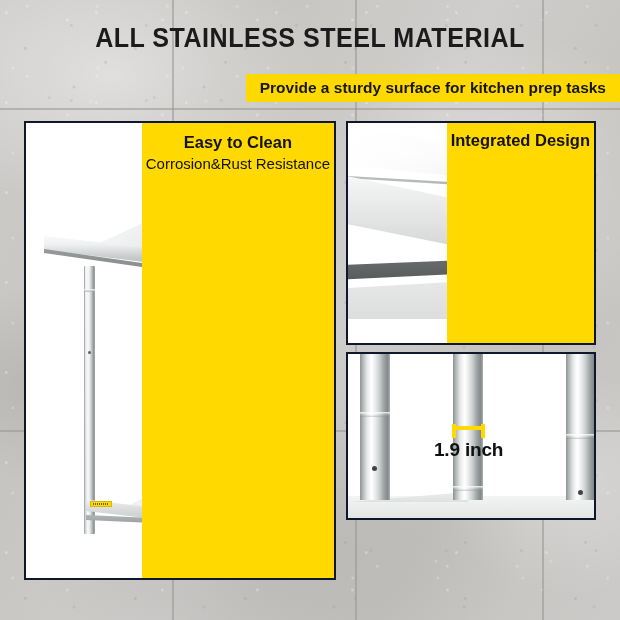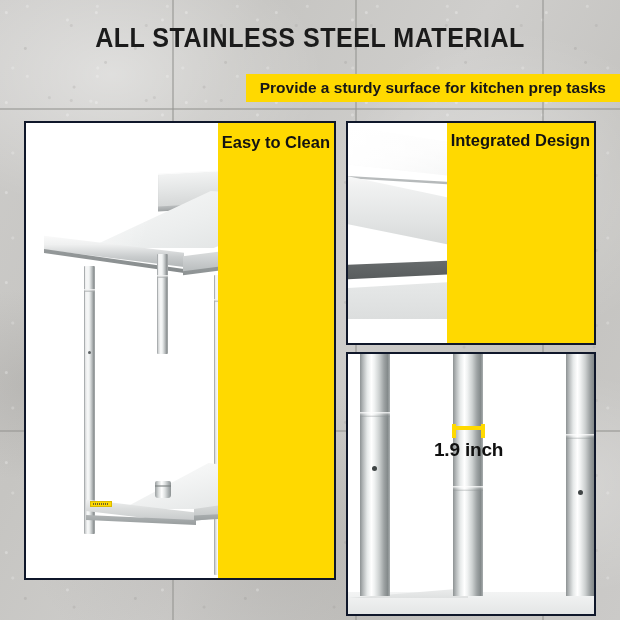--- a/index.html
+++ b/index.html
@@ -72,21 +72,21 @@
     padding:8px 4px 9px;
     flex:0 0 auto;
   }
   .cap-main { font-size:16.5px; font-weight:700; line-height:1.25; }
   .cap-sub  { font-size:15px;  font-weight:400; line-height:1.3; margin-top:1px; }
 
   #panel-left   { left:24px;  top:121px; width:312px; height:459px;justify-content:flex-end; }
   #panel-left .caption { padding:9px 4px 11px; }
   #panel-edge   { left:346px; top:121px; width:250px; height:224px; }
   #panel-edge .caption { padding:7px 4px 8px; }
-  #panel-leg    { left:346px; top:352px; width:250px; height:264px; }
+  #panel-leg    { left:346px; top:352px; width:250px; height:168px; }
   #panel-leg .caption { padding:7px 4px 8px; }
 
   
   .table-scene { position:absolute; inset:0; }
 
   
   .backsplash {
     position:absolute; left:132px; top:46px; width:170px; height:36px;
     background:linear-gradient(180deg,#f2f3f3 0%,#e3e5e5 48%,#d2d4d4 100%);
     transform:skewY(-3.1deg);
@@ -330,20 +330,21 @@
 
       <div class="sticker" style="left:64px; top:378px;"></div>
 
       <div class="leg" style="left:283px; top:338px; height:66px;"></div>
 
       <div class="foot" style="left:129px; top:358px;"></div>
     </div>
   </div>
   <div class="caption">
     <div class="cap-main">Easy to Clean</div>
+    <div class="cap-sub">Corrosion&amp;Rust Resistance</div>
   </div>
 </div>
 
 <div class="panel" id="panel-edge">
   <div class="photo">
     <div class="edge-scene">
       <div class="ec-top"></div>
       <div class="ec-top-hi"></div>
       <div class="ec-seam"></div>
       <div class="ec-face"></div>

